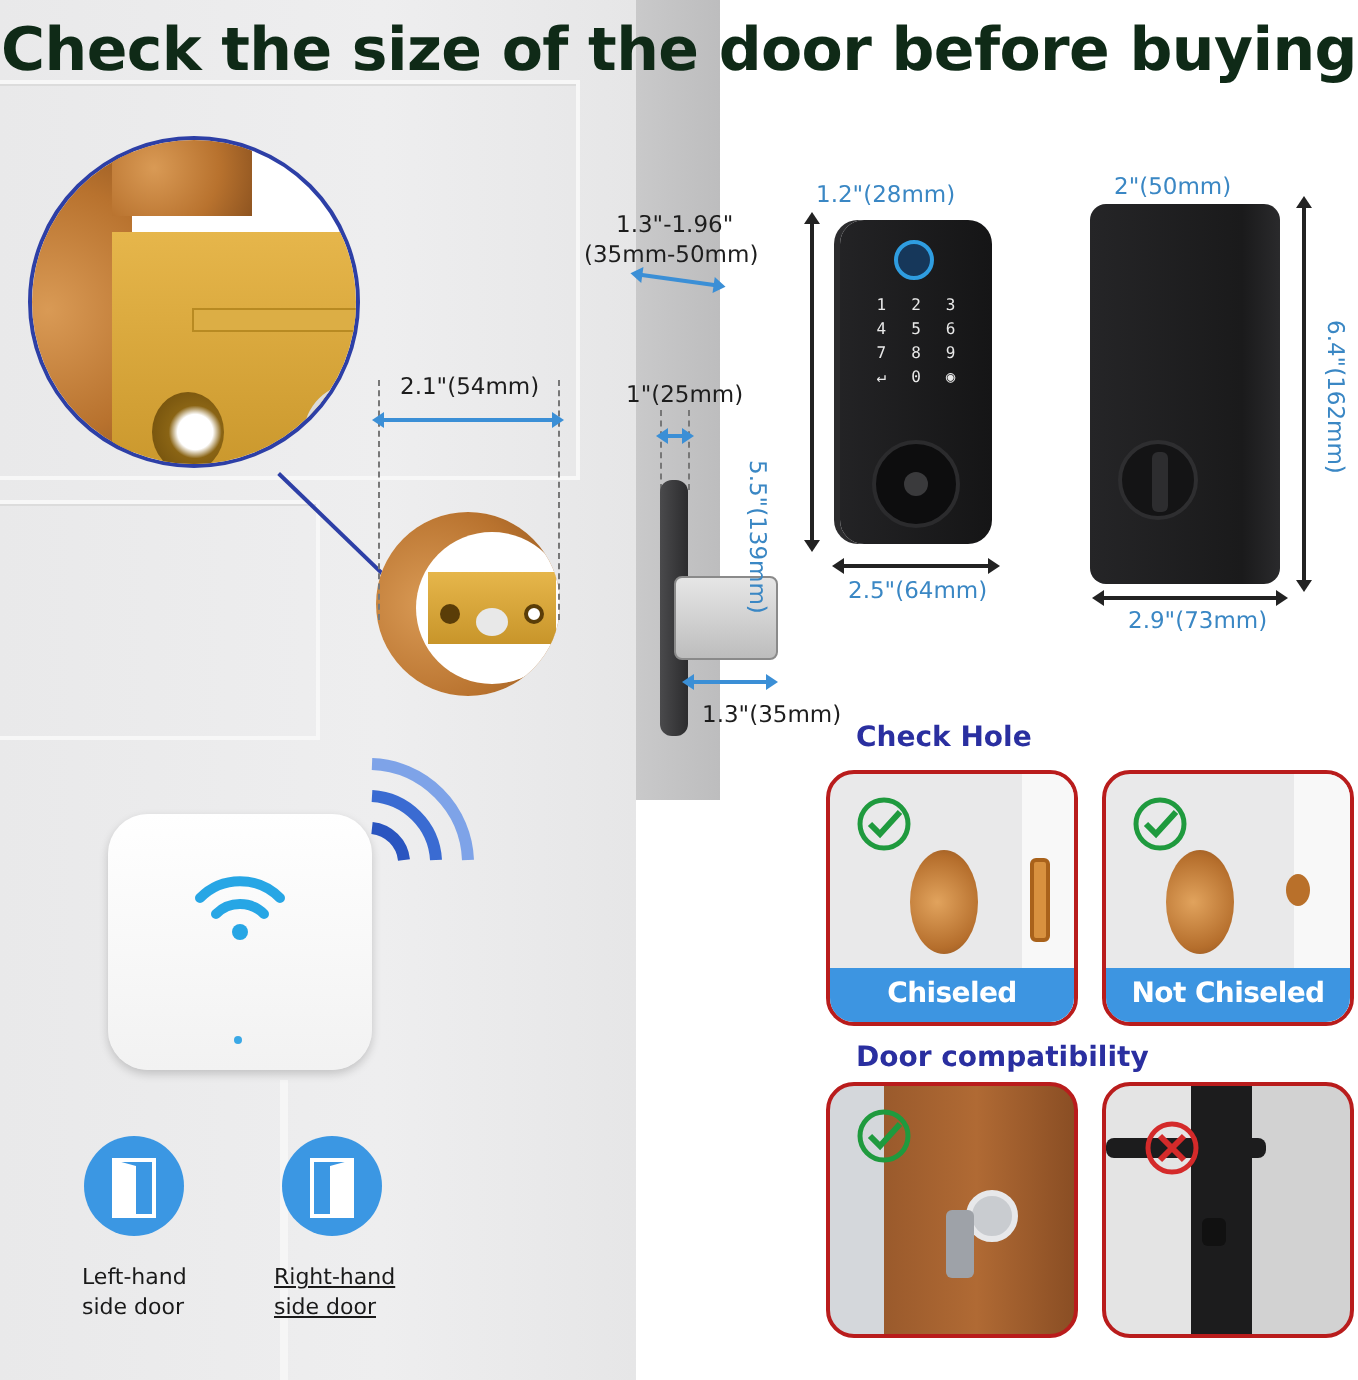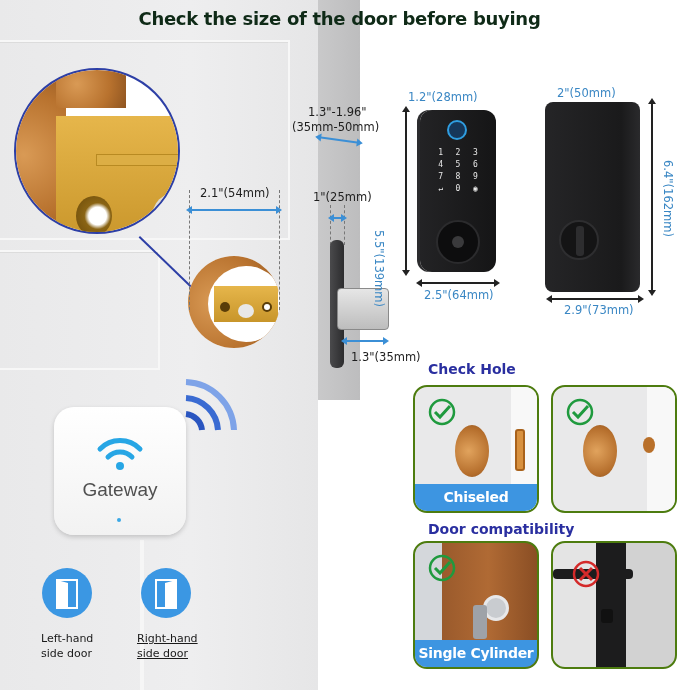--- a/index.html
+++ b/index.html
@@ -9,21 +9,21 @@
   
   .bg-left { position: absolute; left: 0; top: 0; width: 318px; height: 690px;
     background: linear-gradient(90deg, #e9e9ea 0%, #eeeeef 60%, #e6e6e7 100%); }
   .door-panel-line { position: absolute; background: #f6f6f6; }
   .door-edge { position: absolute; left: 318px; top: 0; width: 42px; height: 400px;
     background: linear-gradient(90deg, #c9c9ca, #bdbdbe); }
   .bg-right { position: absolute; left: 360px; top: 0; width: 319px; height: 690px; background: #ffffff; }
   .panel-mold { position: absolute; border: 2px solid #f7f7f7; box-shadow: inset 1px 1px 0 #dcdcdc; }
 
   .title { position: absolute; left: 0; top: 8px; width: 679px; text-align: center;
-    font-family: "DejaVu Sans", sans-serif; font-weight: bold; font-size: 18px; color: #0f2a17; letter-spacing: -0.3px; }
+    font-family: "DejaVu Sans", sans-serif; font-weight: bold; font-size: 30px; color: #0f2a17; letter-spacing: -0.3px; }
 
   .dim { position: absolute; color: #1d1d1d; font-size: 11.5px; white-space: nowrap; font-family: "DejaVu Sans", sans-serif; }
   .dim.blue { color: #3a87c4; }
   .arrow-h { position: absolute; height: 2px; background: #3b8fd6; }
   .arrow-h::before, .arrow-h::after { content: ""; position: absolute; top: -3px; border: 4px solid transparent; }
   .arrow-h::before { left: -4px; border-right: 6px solid #3b8fd6; border-left: 0; }
   .arrow-h::after { right: -4px; border-left: 6px solid #3b8fd6; border-right: 0; }
   .arrow-h.black { background: #222; }
   .arrow-h.black::before { border-right-color: #222; }
   .arrow-h.black::after { border-left-color: #222; }
@@ -68,21 +68,21 @@
   .gateway-label { position: absolute; left: 0; top: 72px; width: 100%; text-align: center; font-size: 19px; color: #505050; font-family: "Liberation Sans", sans-serif; }
   .gw-dot { position: absolute; left: 63px; top: 111px; width: 4px; height: 4px; border-radius: 50%; background: #3aa8e6; }
 
   
   .hand-icon { position: absolute; width: 50px; height: 50px; border-radius: 50%; background: #3b97e3; }
   .hand-label { position: absolute; font-size: 11px; color: #1a1a1a; line-height: 15px; font-family: "DejaVu Sans", sans-serif; }
 
   
   .section-label { position: absolute; font-size: 14px; font-weight: bold; color: #2a2fa0; font-family: "DejaVu Sans", sans-serif; }
   .card { position: absolute; width: 126px; height: 128px; border-radius: 14px; overflow: hidden;
-    border: 2px solid #4d7c0f; background: #e9e9ea; }
+    border: 2px solid #b91c1c; background: #e9e9ea; }
   .card-caption { position: absolute; left: 0; bottom: 0; width: 100%; height: 27px; background: #3d95e1;
     color: #ffffff; font-weight: bold; font-size: 14px; text-align: center; line-height: 27px; font-family: "DejaVu Sans", sans-serif; letter-spacing: -0.3px; }
   .card-check { position: absolute; left: 12px; top: 10px; width: 30px; height: 30px; }
   .hole { position: absolute; border-radius: 50%; background: radial-gradient(circle at 40% 50%, #e1a35d, #b56e2c 70%, #8d5220); }
 </style>
 </head>
 <body>
 
 <div class="bg-left"></div>
 <div class="panel-mold" style="left:-10px;top:40px;width:300px;height:200px;"></div>
@@ -174,21 +174,20 @@
   <path d="M6 28 A34 34 0 0 1 38 60" stroke="#3a6bd2" stroke-width="6" fill="none"></path>
   <path d="M6 12 A50 50 0 0 1 54 60" stroke="#7ea3e8" stroke-width="6" fill="none"></path>
 </svg>
 
 <div class="gateway">
   <svg style="position:absolute;left:42px;top:26px;" width="48" height="40" viewBox="0 0 48 40">
     <path d="M4 16 A28 28 0 0 1 44 16" stroke="#27a6e5" stroke-width="5" fill="none" stroke-linecap="round"></path>
     <path d="M12 24 A17 17 0 0 1 36 24" stroke="#27a6e5" stroke-width="5" fill="none" stroke-linecap="round"></path>
     <circle cx="24" cy="33" r="4" fill="#27a6e5"></circle>
   </svg>
-  <div class="gateway-label">Gateway</div>
   <div class="gw-dot"></div>
 </div>
 
 <div class="hand-icon" style="left:42px;top:568px;">
   <svg width="50" height="50" viewBox="0 0 50 50">
       <rect x="15" y="12" width="20" height="28" fill="none" stroke="#fff" stroke-width="2"></rect>
       <path d="M15 12 L26 15 L26 41 L15 40 Z" fill="#fff"></path>
     </svg>
 </div>
 <div class="hand-label" style="left:41px;top:631px;">
@@ -218,31 +217,31 @@
   <div class="card-caption">Chiseled</div>
 </div>
 <div class="card" style="left:551px;top:385px;">
   <div style="position:absolute;right:0;top:0;width:28px;height:100%;background:#f8f8f8;"></div>
   <svg class="card-check" viewBox="0 0 30 30">
       <circle cx="15" cy="15" r="12" fill="none" stroke="#1f9a3e" stroke-width="2.5"></circle>
       <path d="M8 15 L13 20 L23 9" fill="none" stroke="#1f9a3e" stroke-width="3"></path>
     </svg>
   <div class="hole" style="left:30px;top:38px;width:34px;height:52px;"></div>
   <div style="position:absolute;left:90px;top:50px;width:12px;height:16px;border-radius:50%;background:#b9702a;"></div>
+  <div class="card-caption">Not Chiseled</div>
 </div>
 
 <div class="section-label" style="left:428px;top:521px;text-align:right;">Door compatibility</div>
 <div class="card" style="left:413px;top:541px;background:linear-gradient(90deg,#d4d7db 0 22%,#9a5a2c 22%,#b06a34 60%,#8a4e24);">
   <svg class="card-check" viewBox="0 0 30 30">
       <circle cx="15" cy="15" r="12" fill="none" stroke="#1f9a3e" stroke-width="2.5"></circle>
       <path d="M8 15 L13 20 L23 9" fill="none" stroke="#1f9a3e" stroke-width="3"></path>
     </svg>
   <div style="position:absolute;left:68px;top:52px;width:26px;height:26px;border-radius:50%;background:#c9ccd0;border:3px solid #e7e8ea;"></div>
   <div style="position:absolute;left:58px;top:62px;width:14px;height:34px;background:#9ea2a8;border-radius:3px;"></div>
-  <div class="card-caption">Single Cylinder</div>
 </div>
 <div class="card" style="left:551px;top:541px;background:linear-gradient(90deg,#e4e4e4 0 35%,#1c1c1d 35% 60%,#d2d2d2 60%);">
   <div style="position:absolute;left:0;top:26px;width:80px;height:10px;background:#1c1c1d;border-radius:4px;"></div>
   <svg class="card-check" viewBox="0 0 30 30" style="left:18px;top:16px;">
       <circle cx="15" cy="15" r="12" fill="none" stroke="#d42a2a" stroke-width="2.5"></circle>
       <path d="M9 9 L21 21 M21 9 L9 21" stroke="#d42a2a" stroke-width="3"></path>
     </svg>
   <div style="position:absolute;left:48px;top:66px;width:12px;height:14px;background:#111;border-radius:3px;"></div>
 </div>
 

